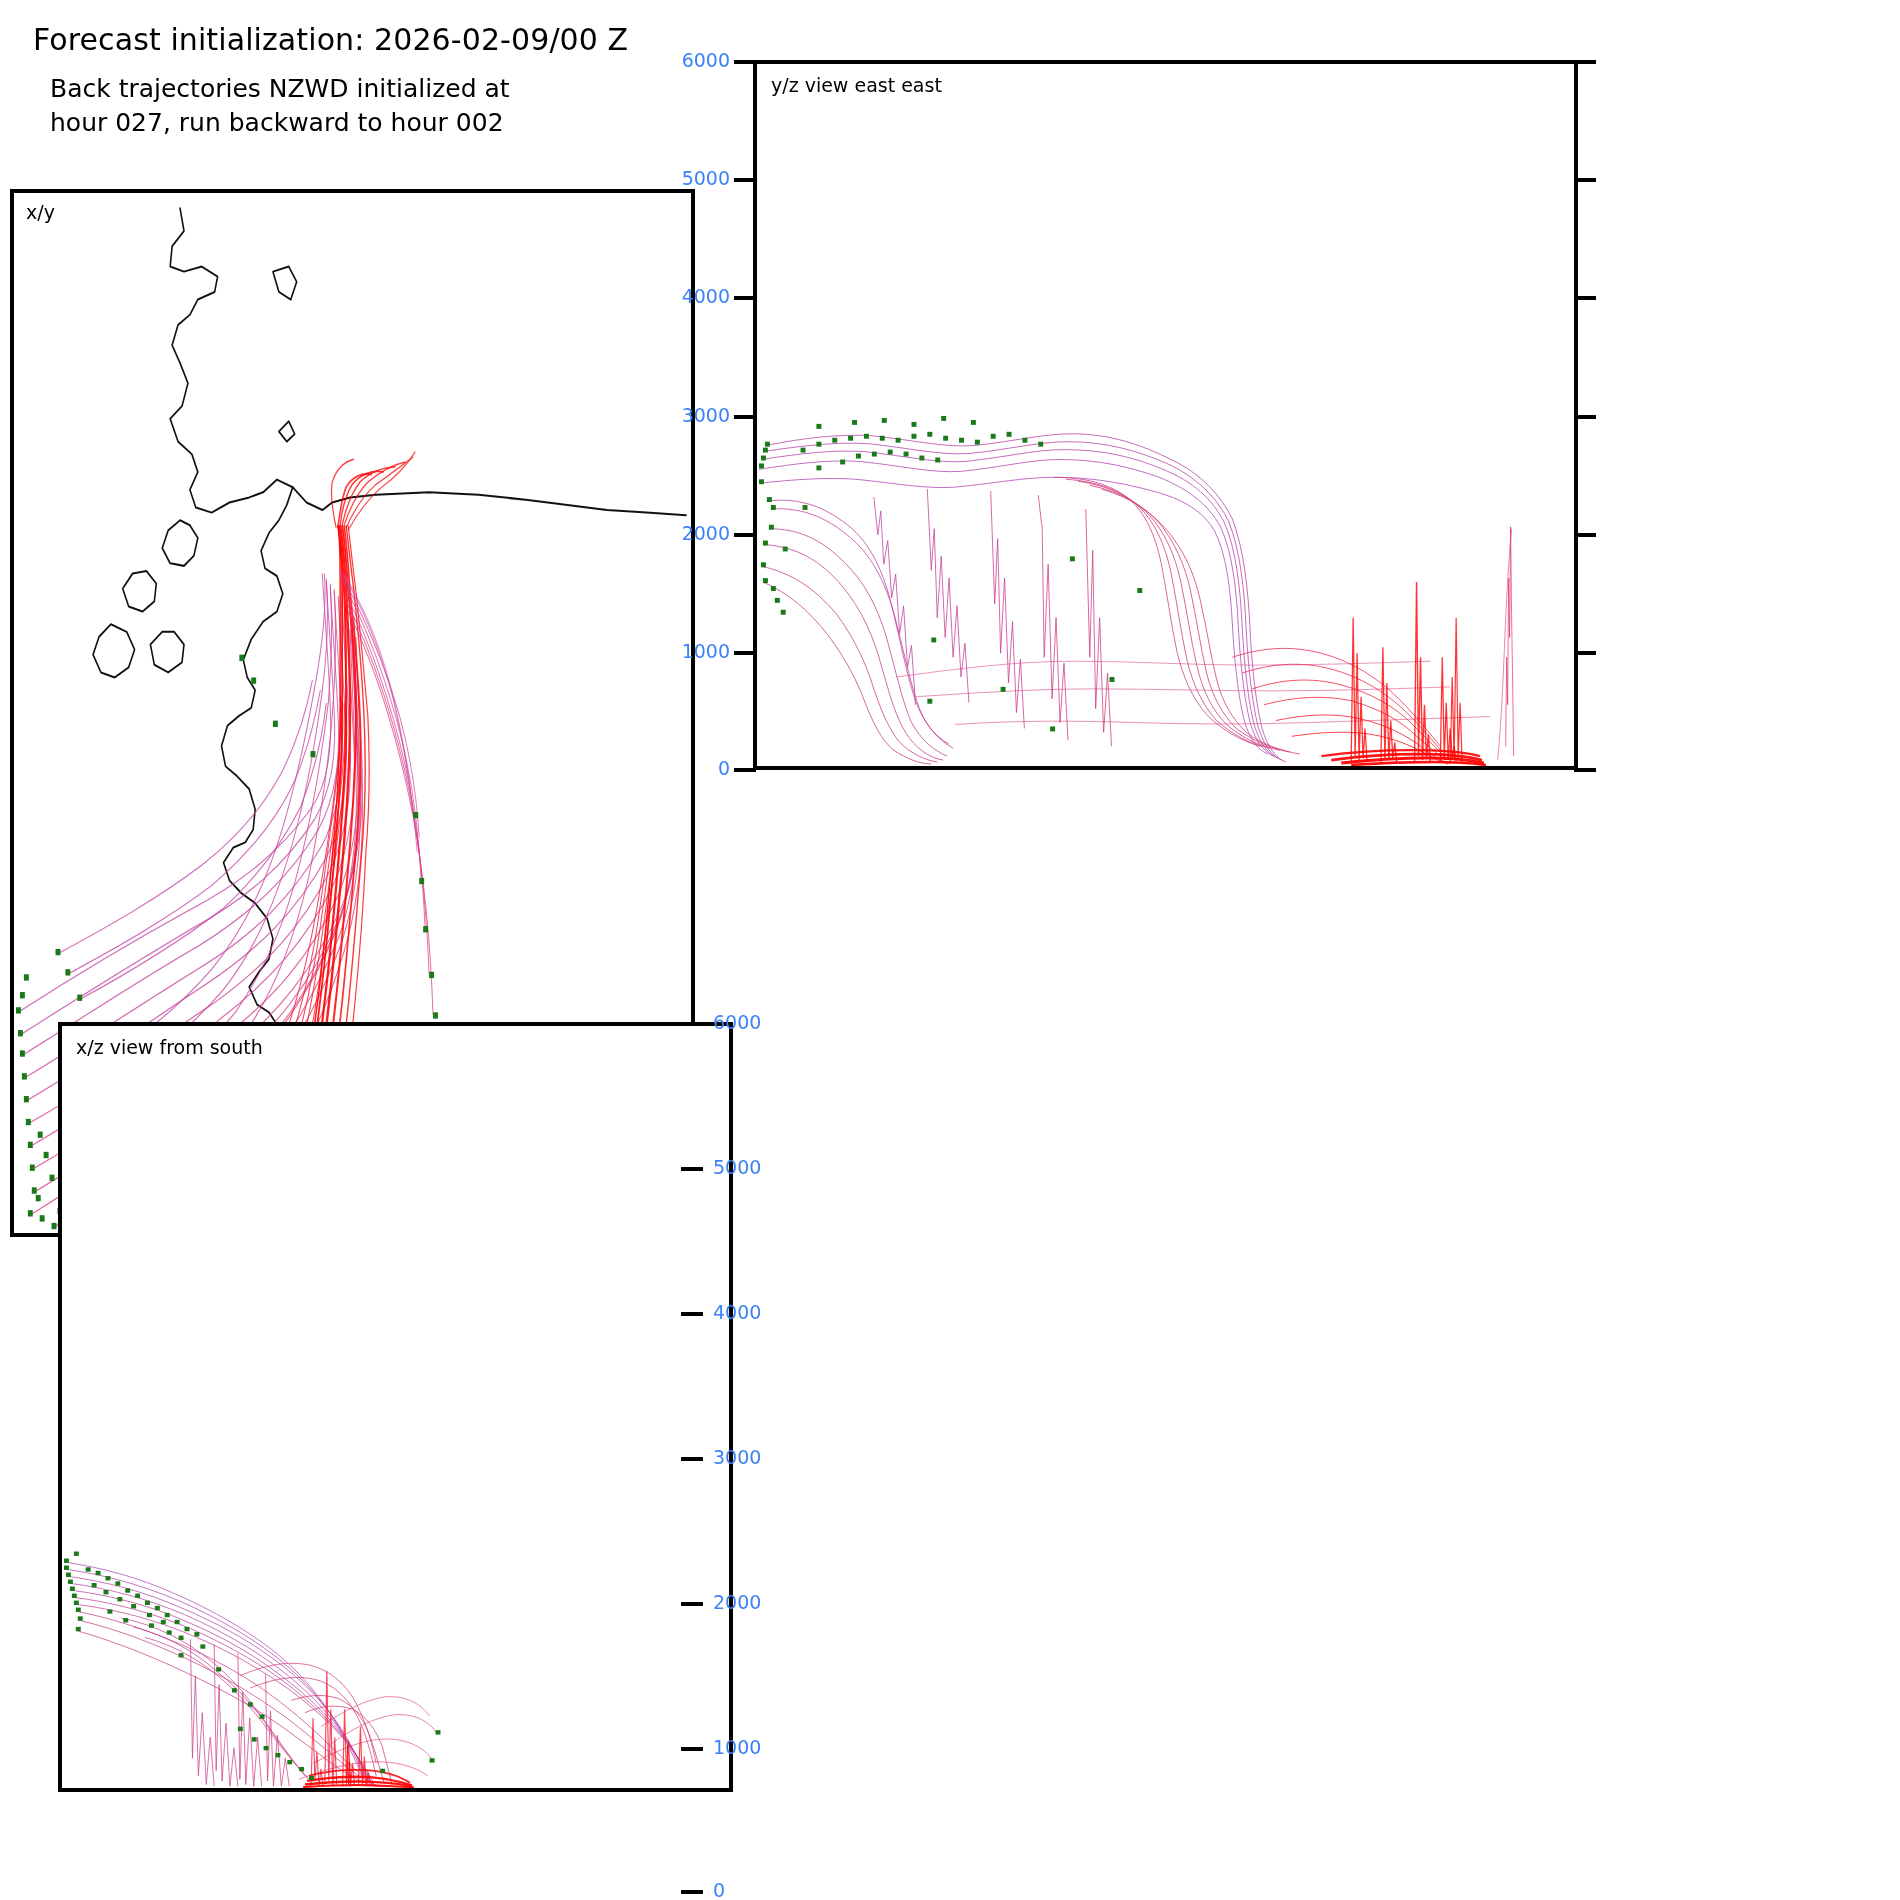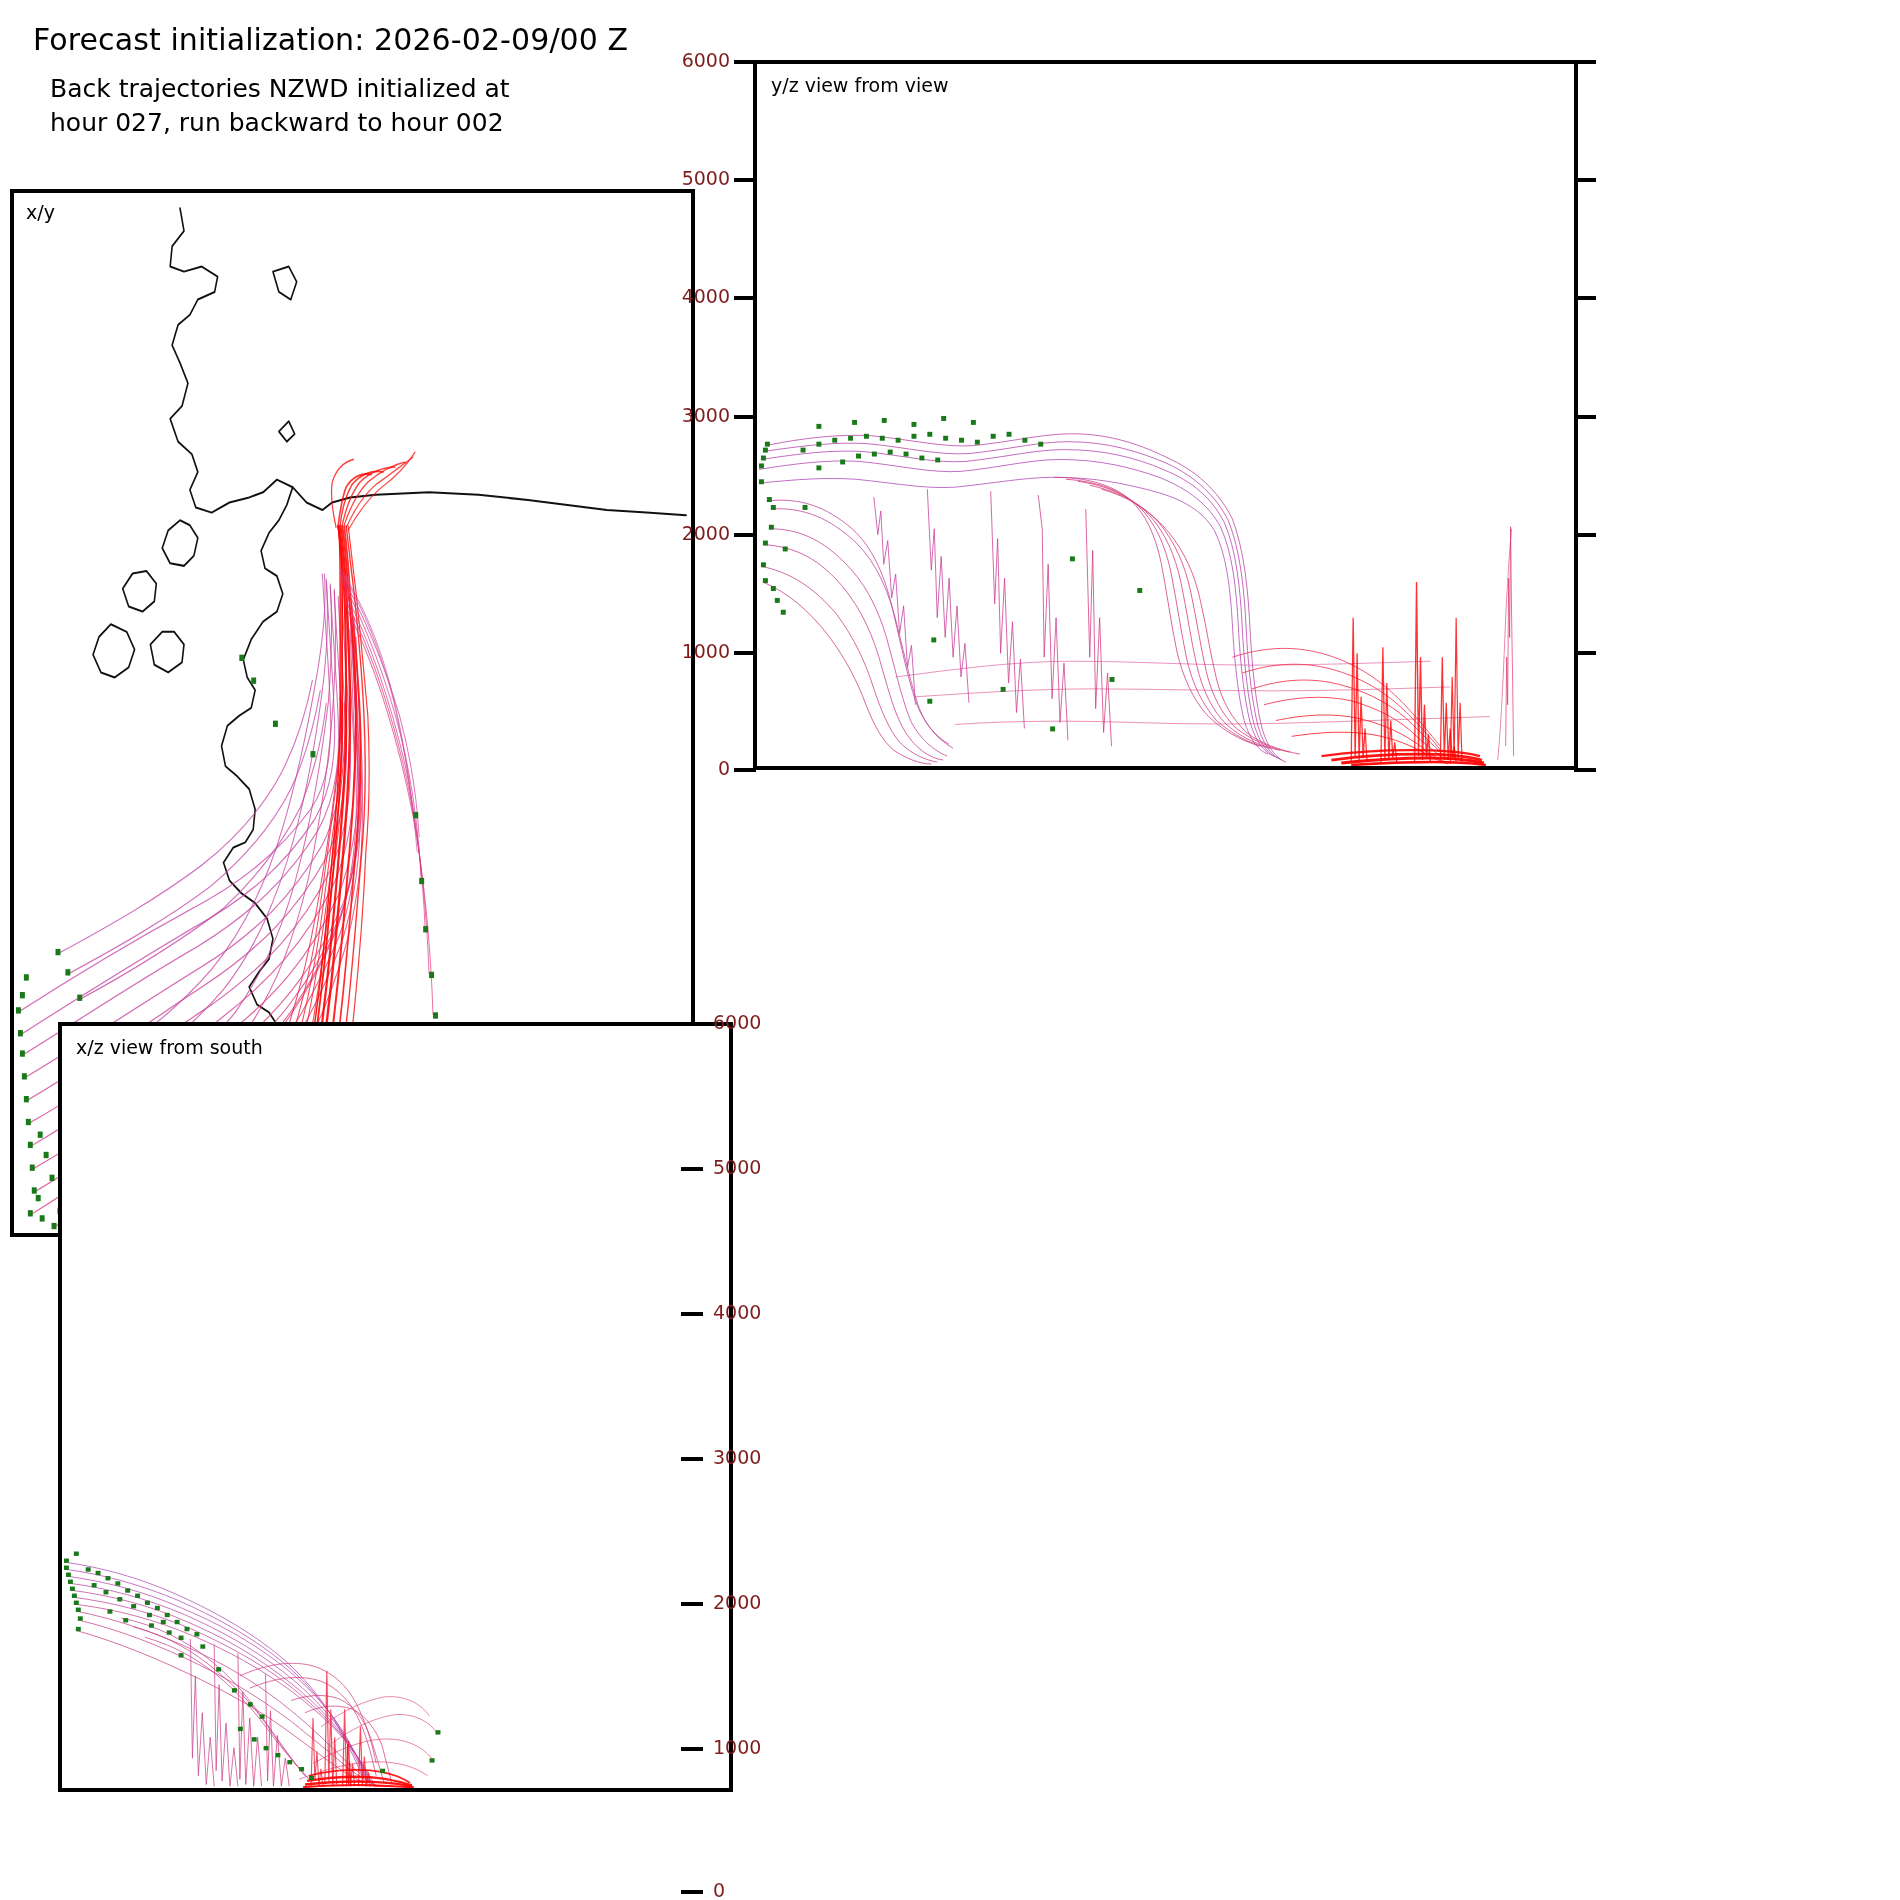--- a/index.html
+++ b/index.html
@@ -15,21 +15,21 @@
   
   #panel-xy   {left:10px;  top:189px;  width:685px;  height:1048px;}
   #panel-yz   {left:753px; top:60px;   width:825px;  height:710px;}
   #panel-xz   {left:10px;  top:1022px; width:675px;  height:770px;margin-left:48px;}
 
   .plotsvg{position:absolute;left:0;top:0;width:100%;height:100%;display:block;}
 
   
   .axis{position:absolute;}
   .tick{position:absolute;background:#000;height:4px;width:22px;}
-  .ticklabel{position:absolute;font-size:19px;color:#7f1d1d;white-space:nowrap;}
+  .ticklabel{position:absolute;font-size:19px;color:#3b82f6;white-space:nowrap;}
 
   .axis-yz-left{left:700px;top:60px;width:56px;height:712px;}
   .axis-yz-right{left:1574px;top:60px;width:30px;height:712px;}
   .axis-xz-right{left:681px;top:1022px;width:80px;height:872px;}
 
   .lbl-r{position:absolute;text-align:right;}
 </style>
 </head>
 <body>
 
@@ -293,21 +293,21 @@
         <rect x="26" y="488" width="5" height="5"></rect>
       <rect x="316" y="498" width="5" height="5"></rect>
         <rect x="384" y="530" width="5" height="5"></rect>
       <rect x="172" y="642" width="5" height="5"></rect>
         <rect x="296" y="670" width="5" height="5"></rect>
       <rect x="356" y="620" width="5" height="5"></rect>
         <rect x="176" y="580" width="5" height="5"></rect>
       <rect x="246" y="630" width="5" height="5"></rect>
     </g>
   </svg>
-  <div class="panel-label" style="left:14px;top:10px;">y/z view from view</div>
+  <div class="panel-label" style="left:14px;top:10px;">y/z view east east</div>
 </div>
 
 <div class="axis axis-yz-left">
   <div class="tick" style="left:34px;top:0px;"></div>
   <div class="tick" style="left:34px;top:118px;"></div>
   <div class="tick" style="left:34px;top:236px;"></div>
   <div class="tick" style="left:34px;top:355px;"></div>
   <div class="tick" style="left:34px;top:473px;"></div>
   <div class="tick" style="left:34px;top:591px;"></div>
   <div class="tick" style="left:34px;top:708px;"></div>

